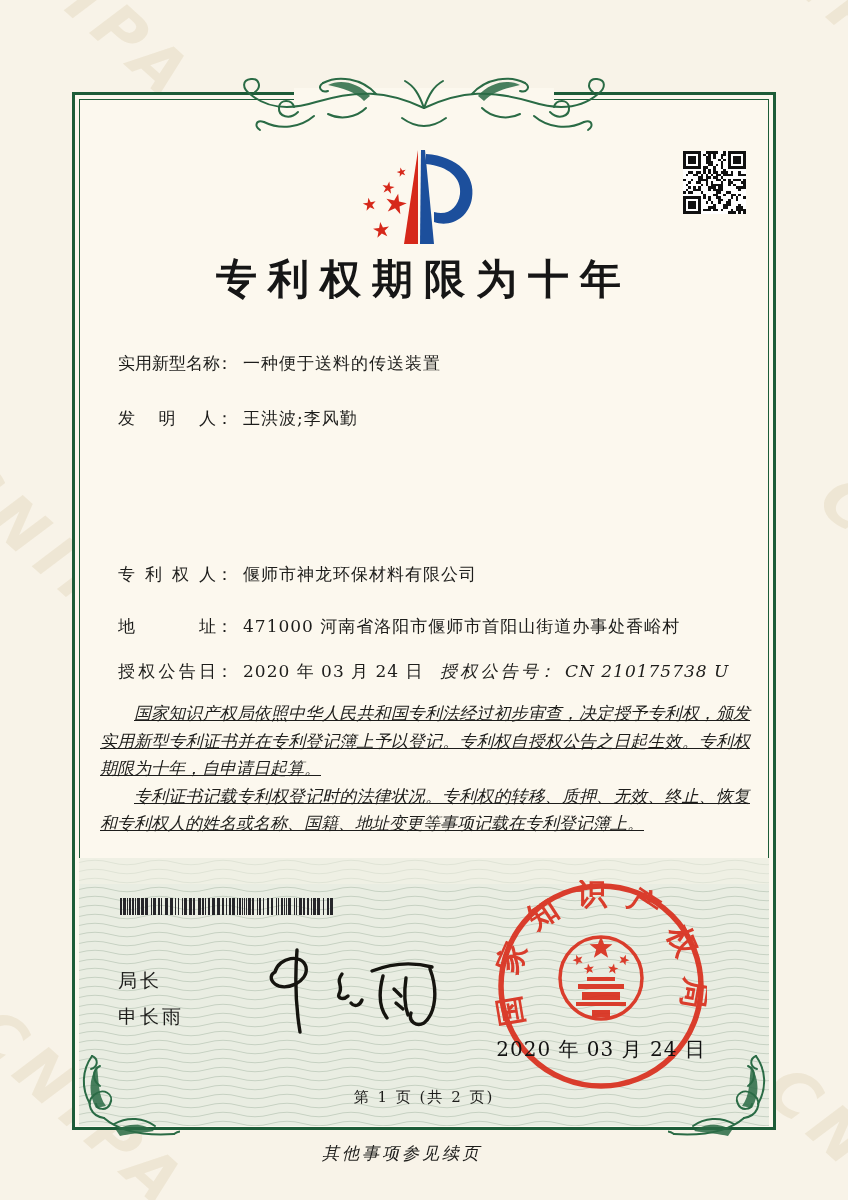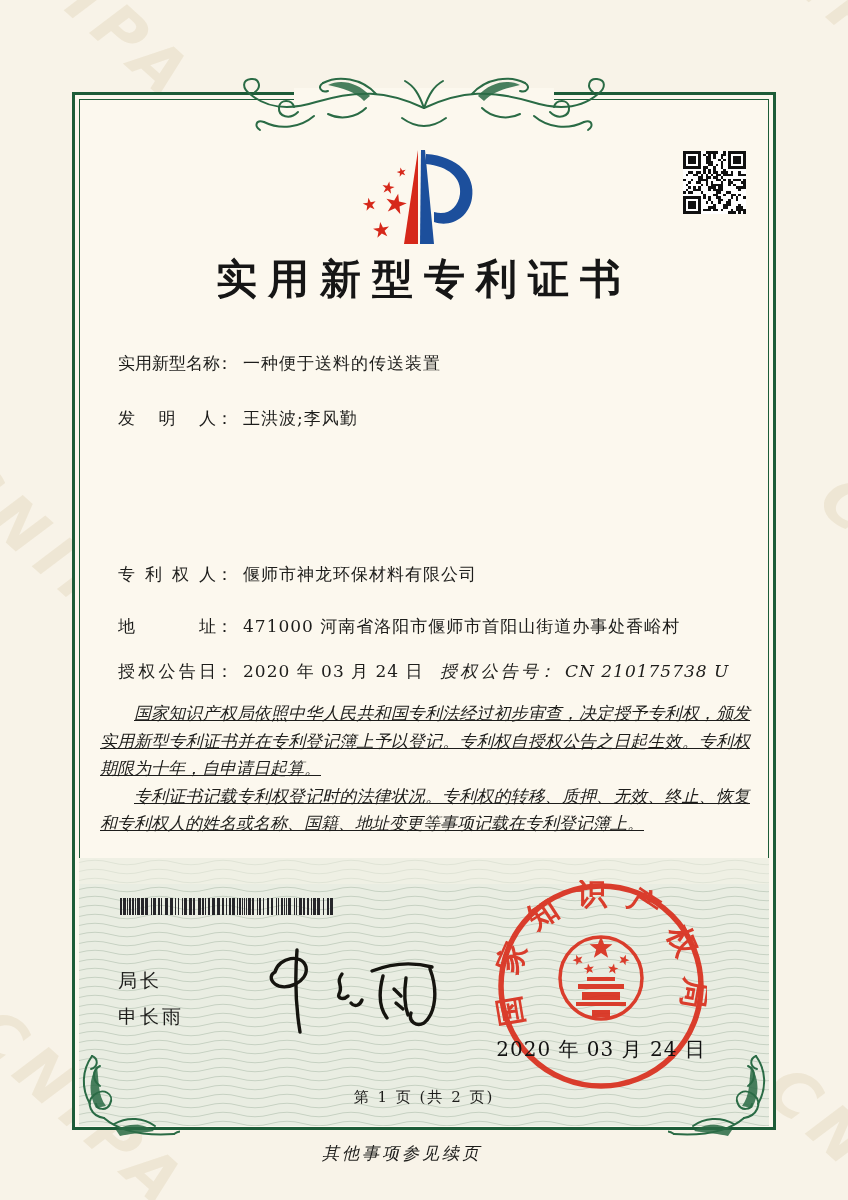--- a/index.html
+++ b/index.html
@@ -465,21 +465,21 @@
       <div style="left: 10.08px; top: 60.48px; width: 2.52px; height: 2.52px;"></div>
       <div style="left: 12.6px; top: 60.48px; width: 2.52px; height: 2.52px;"></div>
       <div style="left: 15.12px; top: 60.48px; width: 2.52px; height: 2.52px;"></div>
       <div style="left: 45.36px; top: 60.48px; width: 2.52px; height: 2.52px;"></div>
       <div style="left: 47.88px; top: 60.48px; width: 2.52px; height: 2.52px;"></div>
       <div style="left: 50.4px; top: 60.48px; width: 2.52px; height: 2.52px;"></div>
       <div style="left: 55.44px; top: 60.48px; width: 2.52px; height: 2.52px;"></div>
       <div style="left: 60.48px; top: 60.48px; width: 2.52px; height: 2.52px;"></div>
     </div>
 
-  <div class="title">实用新型专利证书</div>
+  <div class="title">专利权期限为十年</div>
 
   <div class="field" style="left:118px;top:352px;">
     <span class="lbl">实用新型名称</span><span class="colon">：</span><span class="val">一种便于送料的传送装置</span>
   </div>
   <div class="field" style="left:118px;top:407px;">
     <span class="lbl">发明人</span><span class="colon">：</span><span class="val">王洪波;李风勤</span>
   </div>
   <div class="field" style="left:118px;top:563px;">
     <span class="lbl">专利权人</span><span class="colon">：</span><span class="val">偃师市神龙环保材料有限公司</span>
   </div>

